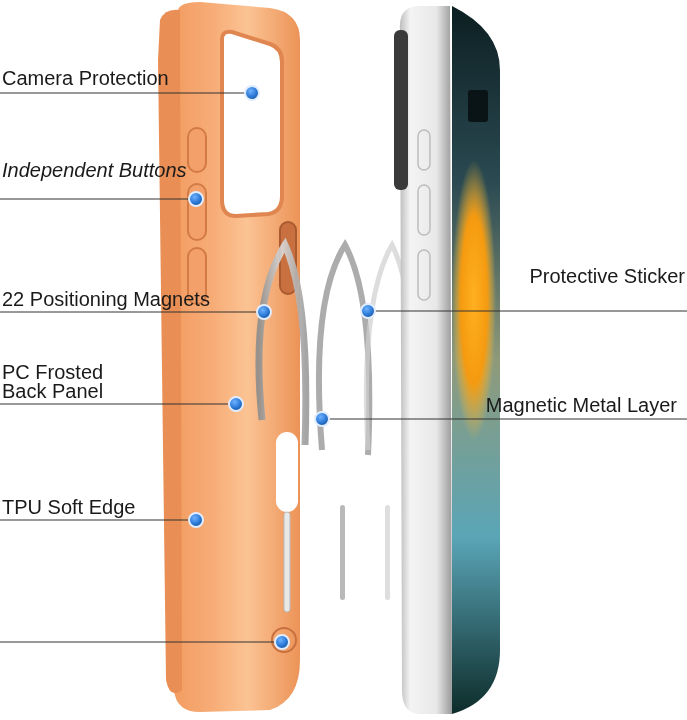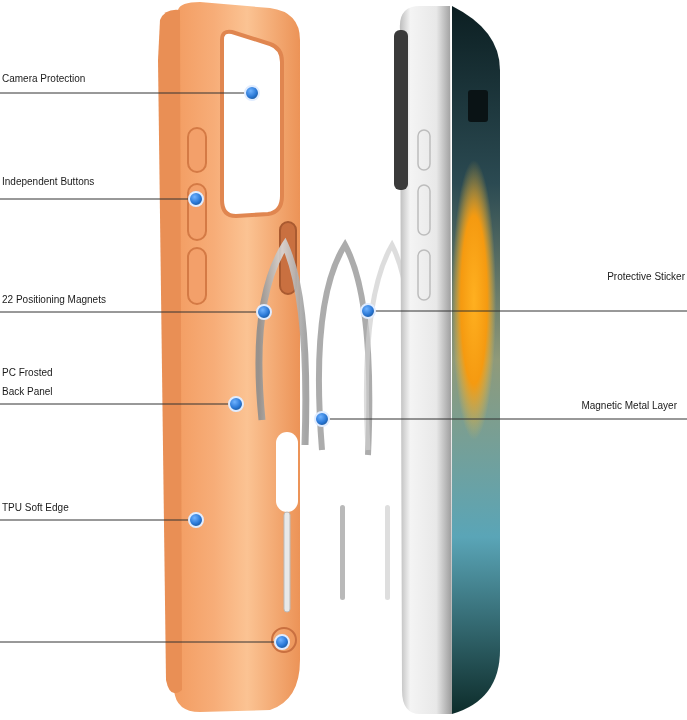--- a/index.html
+++ b/index.html
@@ -1,19 +1,19 @@
 <!DOCTYPE html>
 <html><head>
   <meta charset="utf-8">
   <style>
     html, body { margin: 0; padding: 0; background: #ffffff; }
     body { width: 687px; height: 720px; position: relative; overflow: hidden; font-family: "Liberation Sans", "DejaVu Sans", sans-serif; }
     .stage { position: absolute; left: 0; top: 0; width: 687px; height: 720px; }
     svg.art { position: absolute; left: 0; top: 0; }
-    .label { position: absolute; font-size: 10px; color: #1a1a1a; line-height: 19px; white-space: nowrap; }
+    .label { position: absolute; font-size: 20px; color: #1a1a1a; line-height: 19px; white-space: nowrap; }
     .label.right { text-align: right; }
     .label span { display: block; }
   </style>
 </head>
 <body>
 
 <div class="stage">
 
   <svg class="art" width="687" height="720" viewBox="0 0 687 720">
     <defs>
@@ -109,21 +109,21 @@
       <circle cx="196" cy="520" r="7" fill="url(#dotGrad)" stroke="#e0ecff" stroke-width="2"></circle>
       <circle cx="282" cy="642" r="7" fill="url(#dotGrad)" stroke="#e0ecff" stroke-width="2"></circle>
       <circle cx="368" cy="311" r="7" fill="url(#dotGrad)" stroke="#e0ecff" stroke-width="2"></circle>
       <circle cx="322" cy="419" r="7" fill="url(#dotGrad)" stroke="#e0ecff" stroke-width="2"></circle>
     </g>
   </svg>
 
   <div class="label" style="left:2px; top:69px;">
     <span>Camera Protection</span>
   </div>
-  <div class="label" style="left:2px; top:172px;">
+  <div class="label" style="left:2px; top:161px;font-style:italic;">
     <span>Independent Buttons</span>
   </div>
   <div class="label" style="left:2px; top:290px;">
     <span>22 Positioning Magnets</span>
   </div>
   <div class="label" style="left:2px; top:363px;">
     <span>PC Frosted</span>
     <span>Back Panel</span>
   </div>
   <div class="label" style="left:2px; top:498px;">

